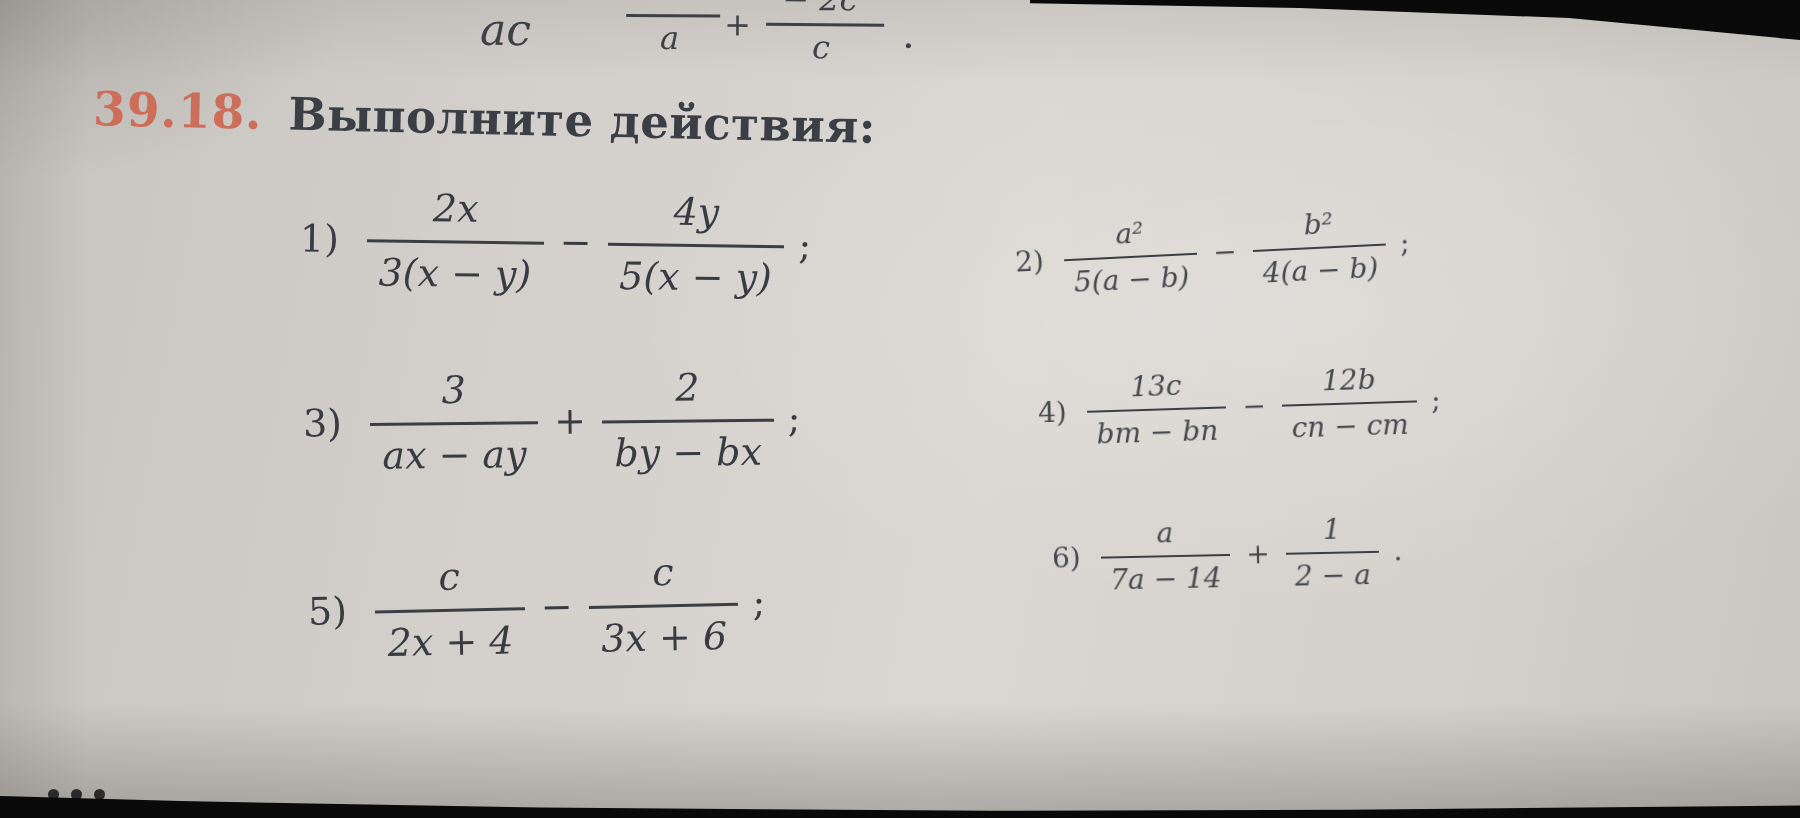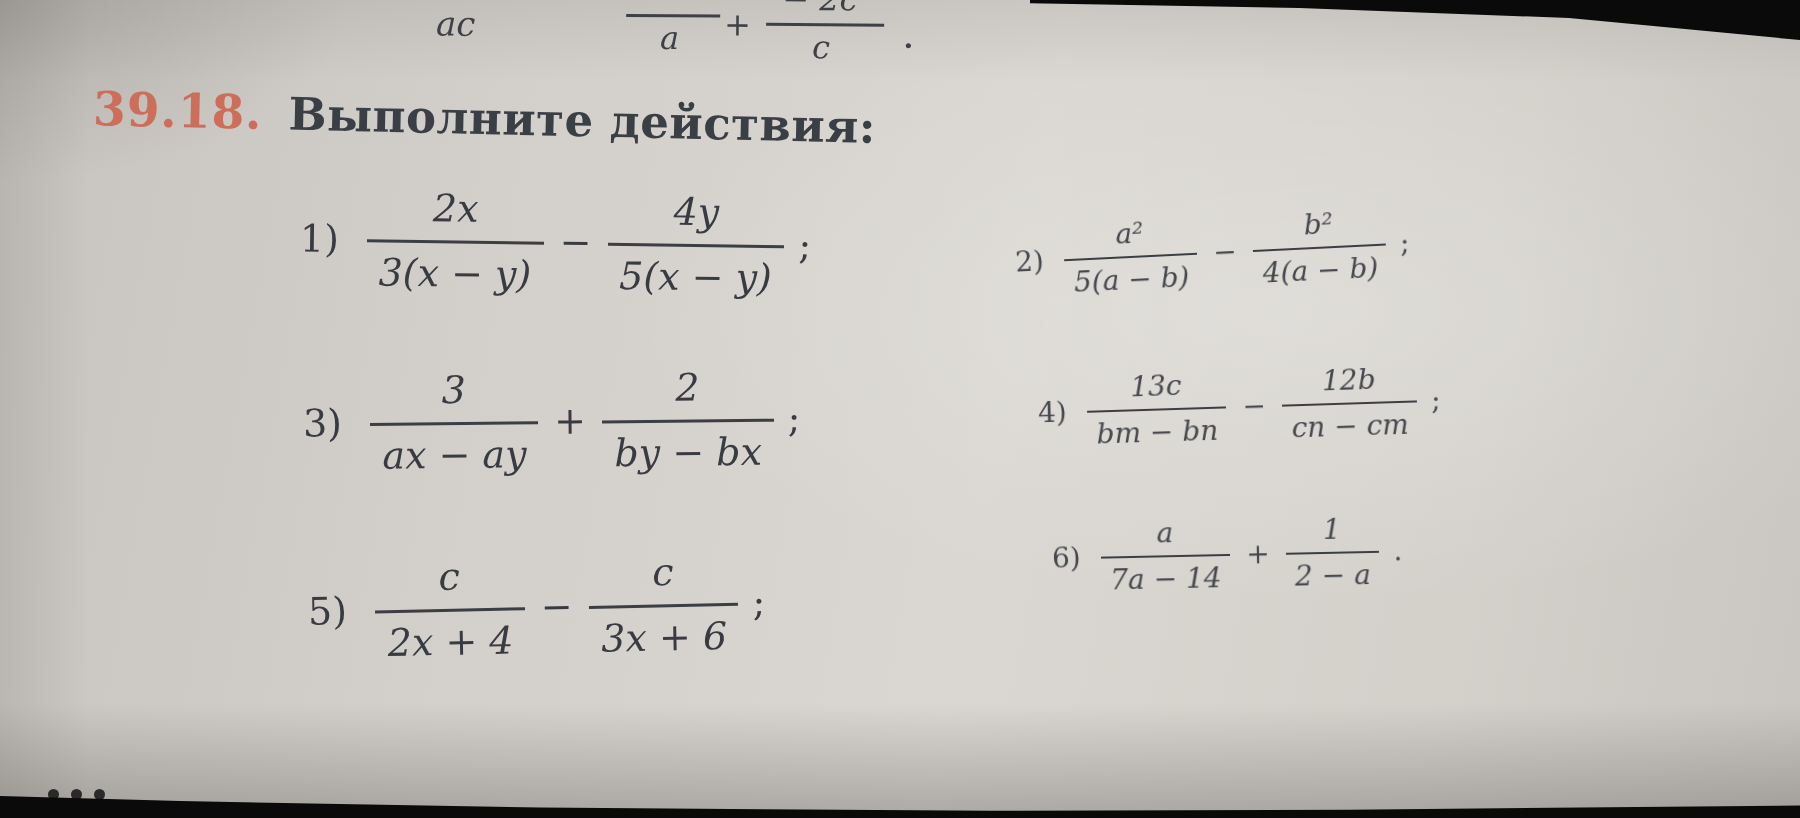--- a/index.html
+++ b/index.html
@@ -56,21 +56,21 @@
   }
   .page-dots{position:absolute;left:48px;top:789px;display:flex;gap:12px;}
   .page-dots .dot{width:11px;height:11px;border-radius:50%;background:#1c1c1c;opacity:0.9;}
 </style>
 </head>
 <body>
 
 <div class="paper">
 
   <div class="topfrag">
-    <span class="piece" style="left:436px;top:4px;font-size:34px;font-style:italic;">ac</span>
+    <span class="piece" style="left:480px;top:4px;font-size:44px;font-style:italic;">ac</span>
     <div class="bar" style="left:626px;top:13px;width:94px;"></div>
     <span class="piece" style="left:660px;top:18px;font-size:32px;">a</span>
     <span class="piece" style="left:724px;top:4px;font-size:32px;font-style:normal;">+</span>
     <span class="piece" style="left:782px;top:-22px;font-size:32px;">− 2c</span>
     <div class="bar" style="left:766px;top:21px;width:118px;"></div>
     <span class="piece" style="left:812px;top:26px;font-size:32px;">c</span>
     <span class="piece" style="left:902px;top:8px;font-size:40px;font-style:normal;">.</span>
   </div>
 
   <div class="heading">

